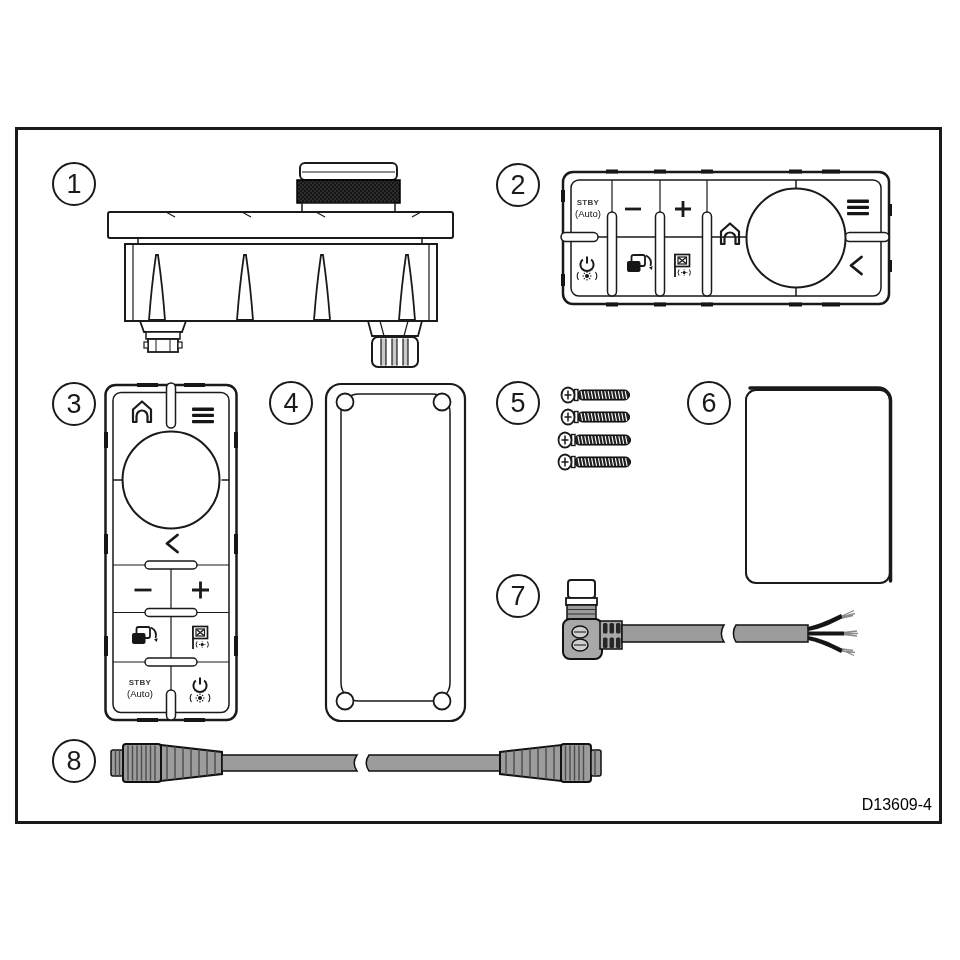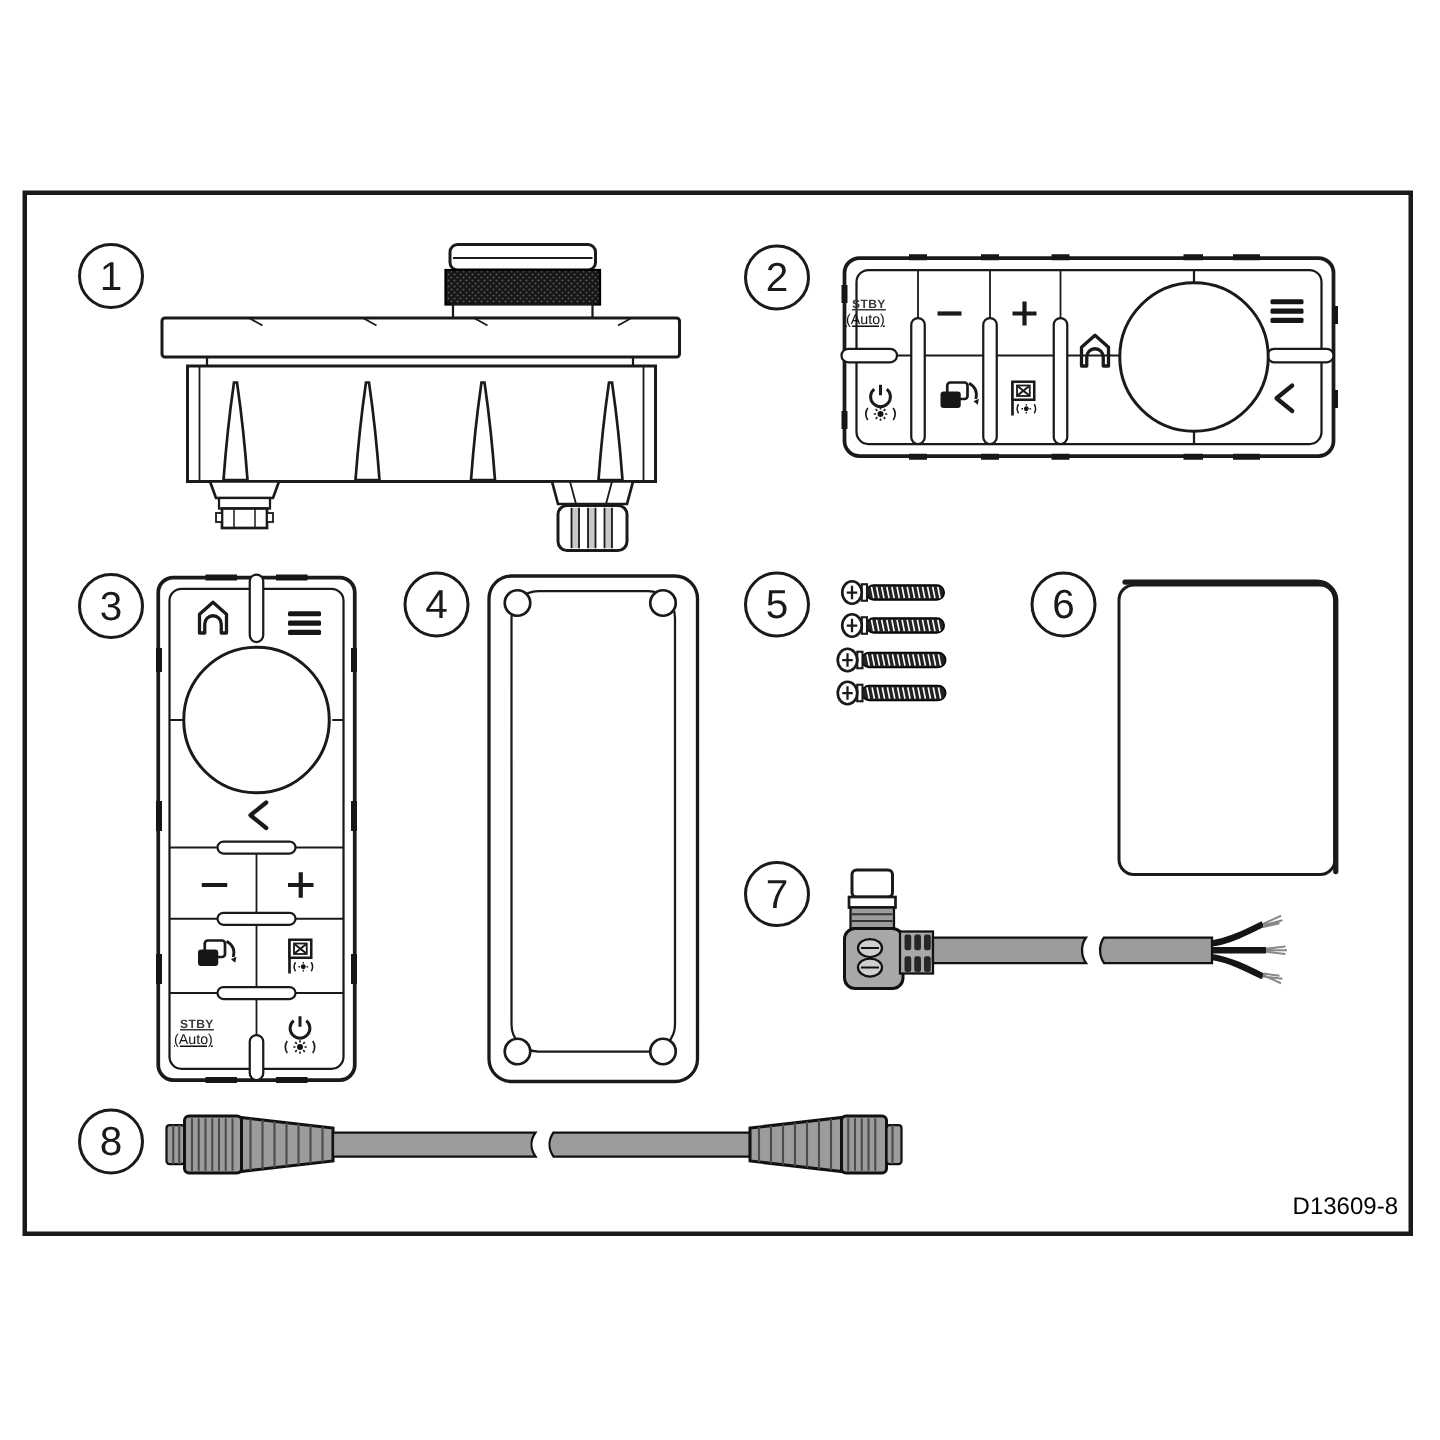--- a/index.html
+++ b/index.html
@@ -4,21 +4,21 @@
 <style>
   html,body{margin:0;padding:0;background:#ffffff;}
   #page{position:relative;width:960px;height:960px;background:#ffffff;overflow:hidden;
         font-family:"Liberation Sans",sans-serif;color:#1a1a1a;}
   #frame{position:absolute;left:15px;top:127px;width:927px;height:697px;
          border:3px solid #1a1a1a;box-sizing:border-box;background:#ffffff;}
   .item{position:absolute;}
   .badge{position:absolute;width:44px;height:44px;border:2.5px solid #1a1a1a;border-radius:50%;
          box-sizing:border-box;display:flex;align-items:center;justify-content:center;
          font-size:27px;color:#1a1a1a;background:#fff;}
-  .lbl{position:absolute;text-align:left;line-height:1;color:#111;text-decoration:underline;}
+  .lbl{position:absolute;text-align:center;line-height:1;color:#111;}
   .stby{font-weight:bold;font-size:8px;letter-spacing:.3px;color:#3a3a3a;}
   .auto{font-size:9.5px;color:#111;}
   #drawing-number{position:absolute;left:780px;top:796px;width:152px;text-align:right;
                   font-size:16px;color:#000;}
   svg .o{fill:#ffffff;stroke:#1a1a1a;}
   svg .l{fill:none;stroke:#1a1a1a;}
   svg .k{fill:#161616;stroke:none;}
   svg .g{fill:#9c9c9c;stroke:#111111;}
   svg .g2{fill:#a8a8a8;stroke:#111111;}
   svg .rib{stroke:#4c4c4c;stroke-width:1.4;fill:none;}
@@ -360,14 +360,14 @@
         <polygon class="g" stroke-width="2" points="397,14 458,7 458,43 397,36"></polygon>
         <path class="rib" d="M403 13.3 V36.7 M411 12.4 V37.6 M419 11.5 V38.5 M427 10.5 V39.5 M435 9.6 V40.4 M443 8.7 V41.3 M451 7.8 V42.2"></path>
         <rect class="g" x="458" y="6" width="30" height="38" rx="3" stroke-width="2"></rect>
         <path class="rib" d="M462.5 7.5 V42.5 M467 7.5 V42.5 M471.5 7.5 V42.5 M476 7.5 V42.5 M480.5 7.5 V42.5"></path>
         <rect class="g" x="488" y="12" width="10" height="26" rx="2" stroke-width="1.5"></rect>
         <path class="rib" d="M492 12 V38"></path>
       </g>
     </svg>
   </div>
 
-  <div id="drawing-number">D13609-8</div>
+  <div id="drawing-number">D13609-4</div>
 </div>
 
 </body></html>

